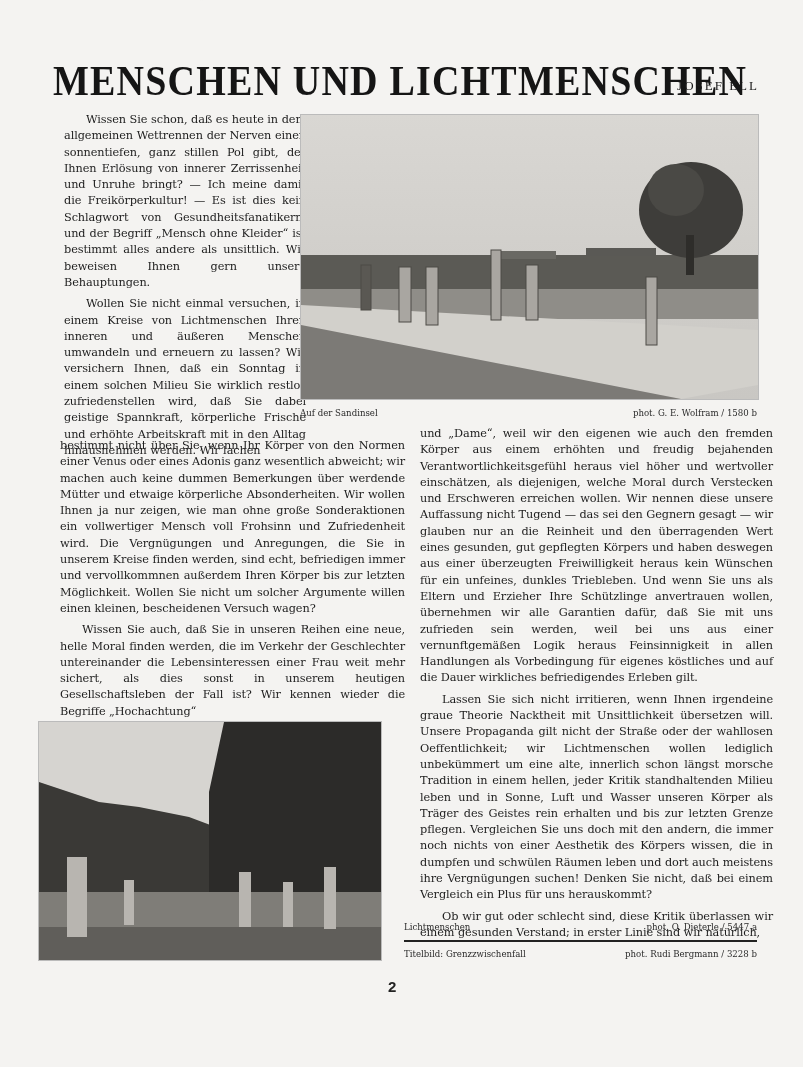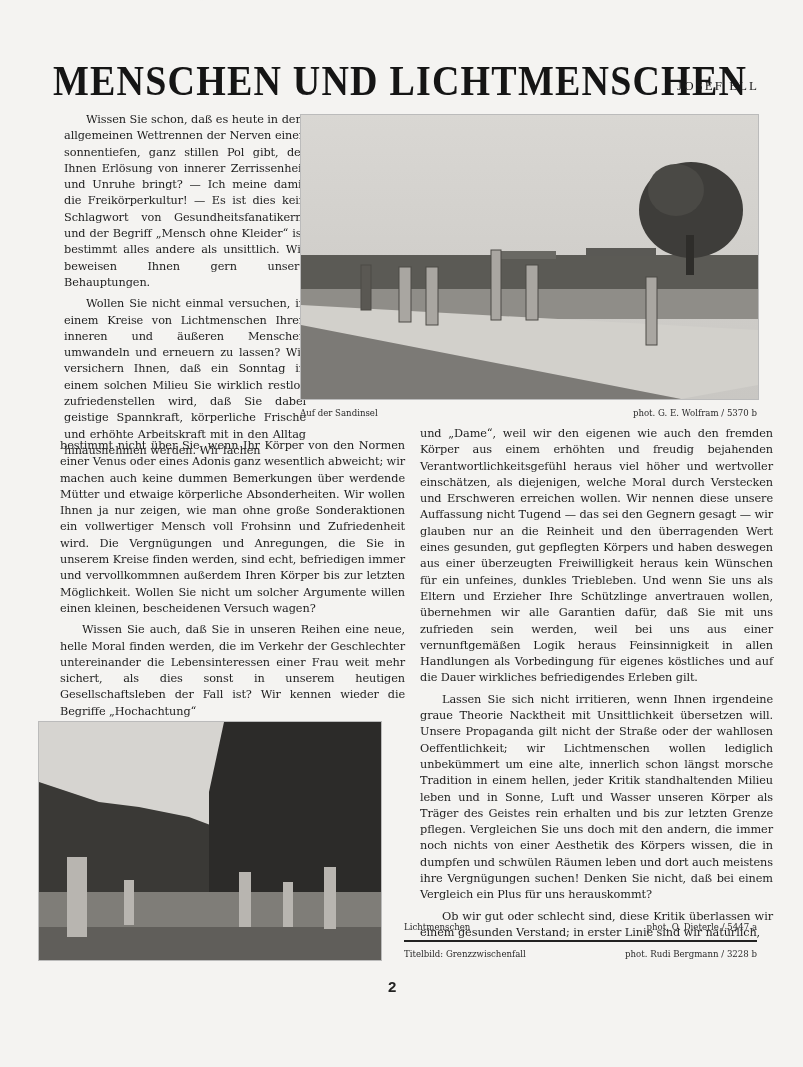--- a/index.html
+++ b/index.html
@@ -88,21 +88,21 @@
       <rect x="125" y="152" width="12" height="58"></rect>
       <rect x="190" y="135" width="10" height="70"></rect>
       <rect x="225" y="150" width="12" height="55"></rect>
       <rect x="345" y="162" width="11" height="68"></rect>
     </g>
   </svg>
 </div>
 
 <div class="caption caption-1">
   <span>Auf der Sandinsel</span>
-  <span>phot. G. E. Wolfram / 5370 b</span>
+  <span>phot. G. E. Wolfram / 1580 b</span>
 </div>
 
 <div class="col-left-bottom body-text">
   <p style="text-indent:0">bestimmt nicht über Sie, wenn Ihr Körper von den Normen einer Venus oder eines Adonis ganz wesentlich abweicht; wir machen auch keine dummen Bemerkungen über werdende Mütter und etwaige körperliche Absonderheiten. Wir wollen Ihnen ja nur zeigen, wie man ohne große Sonderaktionen ein vollwertiger Mensch voll Frohsinn und Zufriedenheit wird. Die Vergnügungen und Anregungen, die Sie in unserem Kreise finden werden, sind echt, befriedigen immer und vervollkommnen außerdem Ihren Körper bis zur letzten Möglichkeit. Wollen Sie nicht um solcher Argumente willen einen kleinen, bescheidenen Versuch wagen?</p>
   <p>Wissen Sie auch, daß Sie in unseren Reihen eine neue, helle Moral finden werden, die im Verkehr der Geschlechter untereinander die Lebensinteressen einer Frau weit mehr sichert, als dies sonst in unserem heutigen Gesellschaftsleben der Fall ist? Wir kennen wieder die Begriffe „Hochachtung“</p>
 </div>
 
 <div class="col-right body-text">
   <p style="text-indent:0">und „Dame“, weil wir den eigenen wie auch den fremden Körper aus einem erhöhten und freudig bejahenden Verantwortlichkeitsgefühl heraus viel höher und wertvoller einschätzen, als diejenigen, welche Moral durch Verstecken und Erschweren erreichen wollen. Wir nennen diese unsere Auffassung nicht Tugend — das sei den Gegnern gesagt — wir glauben nur an die Reinheit und den überragenden Wert eines gesunden, gut gepflegten Körpers und haben deswegen aus einer überzeugten Freiwilligkeit heraus kein Wünschen für ein unfeines, dunkles Triebleben. Und wenn Sie uns als Eltern und Erzieher Ihre Schützlinge anvertrauen wollen, übernehmen wir alle Garantien dafür, daß Sie mit uns zufrieden sein werden, weil bei uns aus einer vernunftgemäßen Logik heraus Feinsinnigkeit in allen Handlungen als Vorbedingung für eigenes köstliches und auf die Dauer wirkliches befriedigendes Erleben gilt.</p>
   <p>Lassen Sie sich nicht irritieren, wenn Ihnen irgendeine graue Theorie Nacktheit mit Unsittlichkeit übersetzen will. Unsere Propaganda gilt nicht der Straße oder der wahllosen Oeffentlichkeit; wir Lichtmenschen wollen lediglich unbekümmert um eine alte, innerlich schon längst morsche Tradition in einem hellen, jeder Kritik standhaltenden Milieu leben und in Sonne, Luft und Wasser unseren Körper als Träger des Geistes rein erhalten und bis zur letzten Grenze pflegen. Vergleichen Sie uns doch mit den andern, die immer noch nichts von einer Aesthetik des Körpers wissen, die in dumpfen und schwülen Räumen leben und dort auch meistens ihre Vergnügungen suchen! Denken Sie nicht, daß bei einem Vergleich ein Plus für uns herauskommt?</p>

